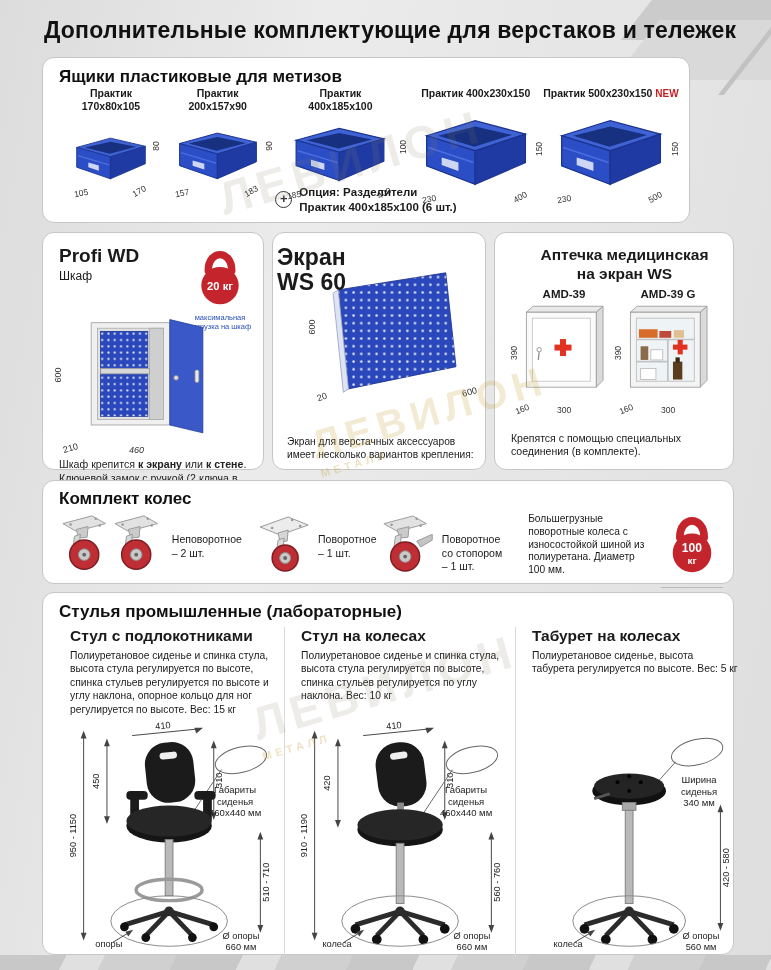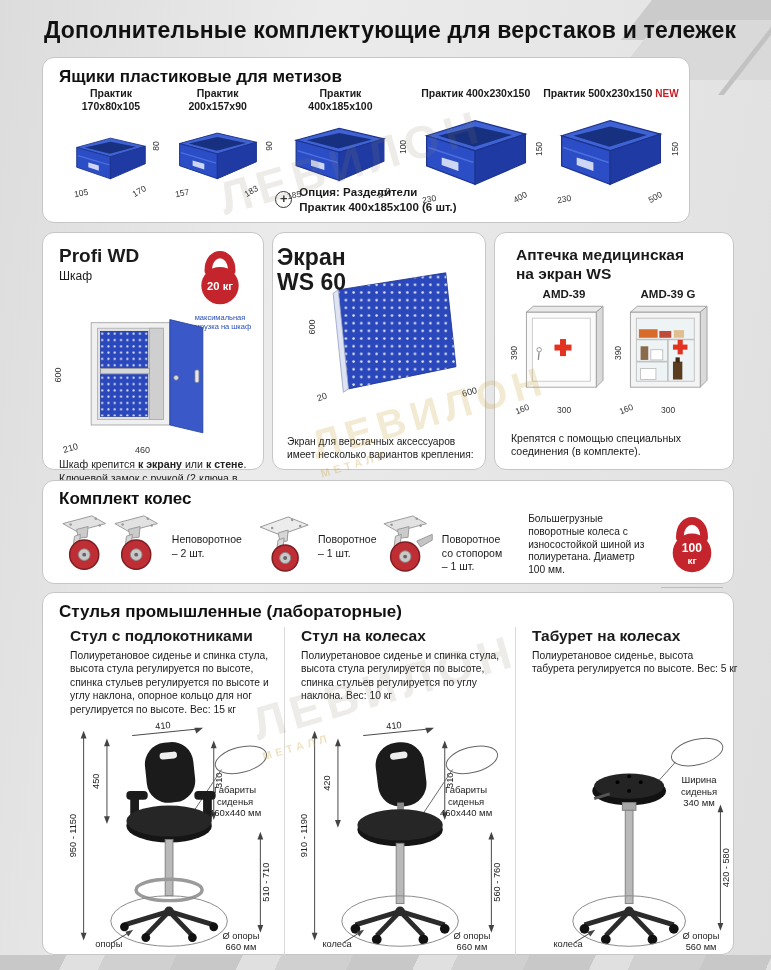--- a/index.html
+++ b/index.html
@@ -53,34 +53,34 @@
 
   .profi-head { display:flex; justify-content:space-between; padding:12px 10px 0 16px; }
   .profi-title { font-size:19px; font-weight:bold; }
   .profi-sub { font-size:12px; margin-top:2px; }
   .kbell { text-align:center; width:66px; }
   .kbell-cap { font-size:7.5px; color:#2a50b8; line-height:1.25; margin-top:2px; }
   .kbell-cap2 { font-size:8px; color:#333; border-top:1px solid #bbb; margin-top:8px; padding-top:2px; }
   .profi-fig { position:relative; width:200px; height:128px; margin:-14px 0 0 8px; }
   .pf-h { left:-1px; top:52px; transform:rotate(-90deg); }
   .pf-d { left:12px; bottom:-7px; transform:rotate(-16deg); }
-  .pf-w { left:84px; bottom:-9px; }
+  .pf-w { left:78px; bottom:-9px;font-style:italic; }
   .body-text { font-size:10.6px; line-height:1.3; color:#222; }
   .profi-desc { padding:12px 12px 0 16px; }
 
   .screen-title { padding:12px 0 0 4px; font-size:23px; font-weight:bold; line-height:1.1; position:relative; z-index:2;}
   .screen-fig { position:relative; width:190px; height:128px; margin:-30px 0 0 28px; }
   .sc-h { left:3px; top:56px; transform:rotate(-90deg); }
   .sc-w { right:14px; bottom:-3px; transform:rotate(-16deg); }
   .sc-d { left:16px; bottom:-8px; transform:rotate(-20deg); }
   .screen-desc { position:absolute; left:14px; right:8px; bottom:8px; font-size:10.2px; line-height:1.28; }
   .screen-desc li { list-style:none; }
   .screen-desc li::before { content:"• "; }
 
-  .aid-title { padding:12px 0 0 21px; font-size:15.5px; font-weight:bold; line-height:1.25; }
+  .aid-title { padding:12px 0 0 21px; font-size:15.5px; font-weight:bold; line-height:1.25;text-align:center; }
   .aid-models { display:flex; justify-content:space-between; padding:4px 14px 0 18px; }
   .aid-model { width:102px; text-align:center; }
   .aid-name { font-size:11.5px; font-weight:bold; margin-bottom:2px; }
   .aid-fig { position:relative; width:100px; height:106px; }
   .am-h { left:-6px; top:46px; transform:rotate(-90deg); }
   .am-d { left:2px; bottom:-6px; transform:rotate(-22deg); }
   .am-w { left:44px; bottom:-7px; }
   .aid-desc { position:absolute; left:16px; bottom:10px; font-size:10.5px; line-height:1.3; }
 
   

